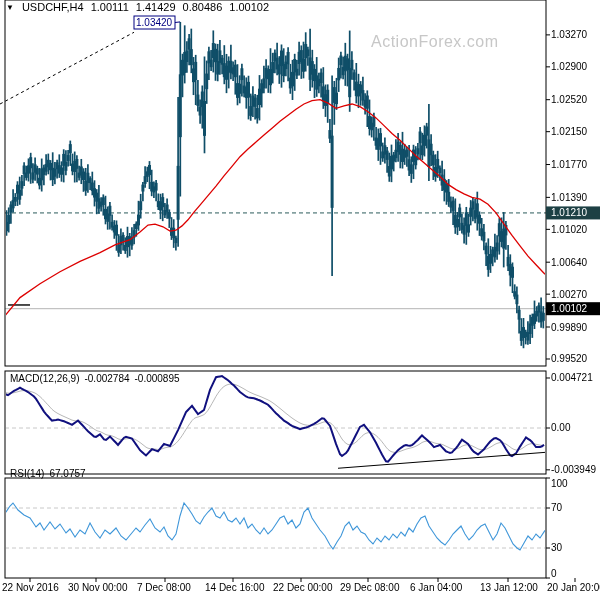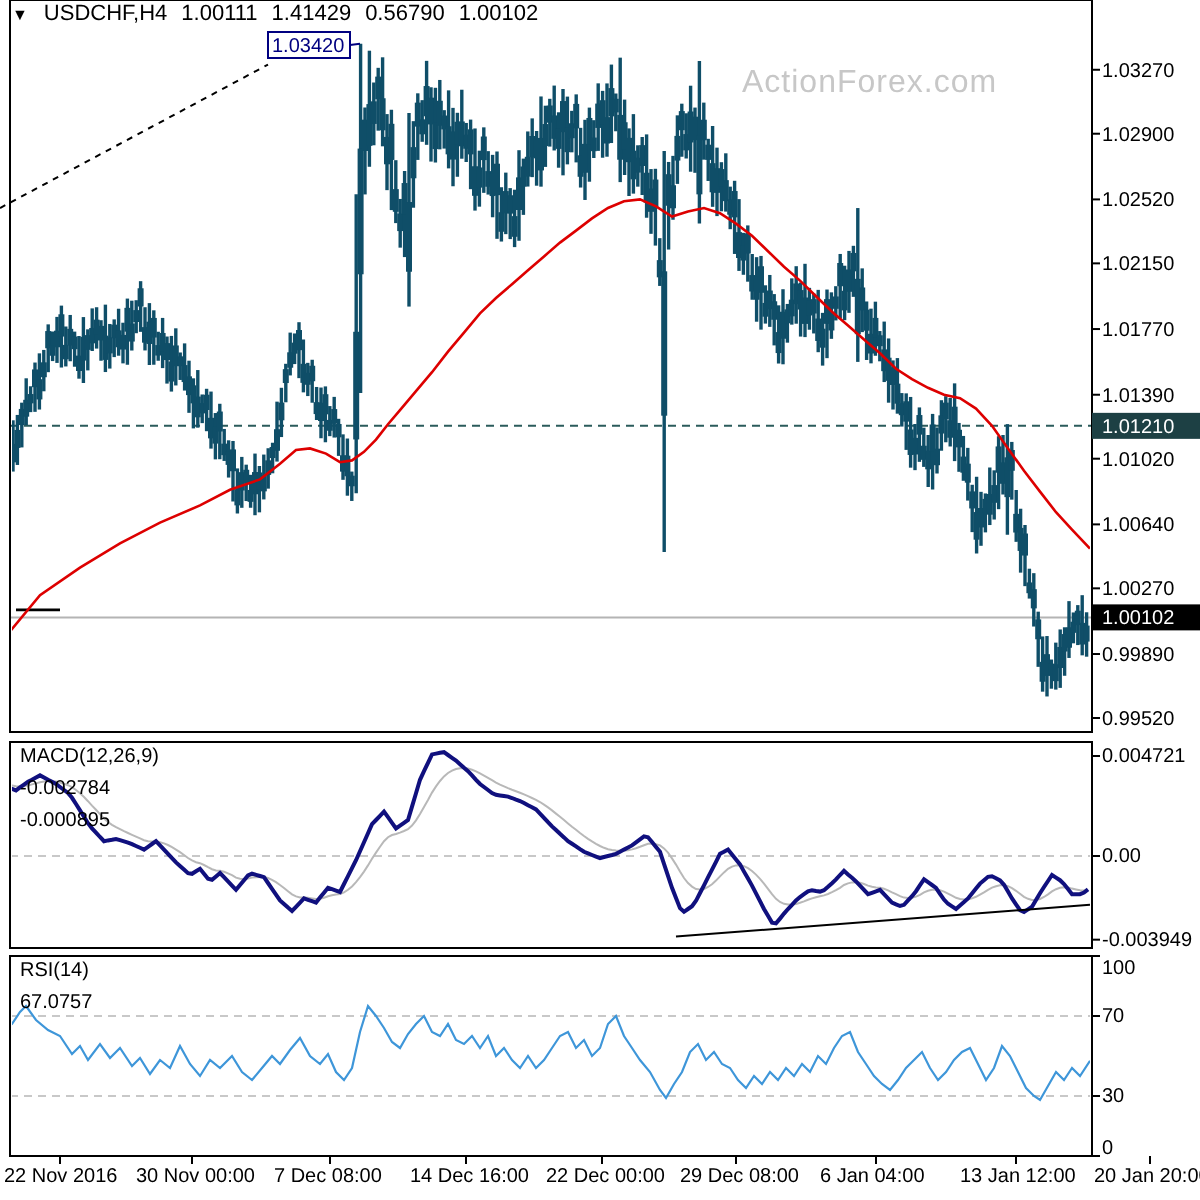--- a/index.html
+++ b/index.html
@@ -10,37 +10,37 @@
   #title-bar{
     position:absolute;top:1px;left:6px;display:flex;align-items:center;gap:7px;
     font-size:11px;color:#000;white-space:nowrap;z-index:3;
   }
   #title-bar .tri{font-size:8px;margin-right:1px;}
   #watermark{
     position:absolute;top:33px;left:371px;font-size:16px;color:#c7c7c7;
     letter-spacing:0.5px;z-index:1;
   }
   .pane-label{
-    position:absolute;left:10px;display:flex;gap:5px;font-size:10px;color:#000;z-index:3;white-space:nowrap;flex-direction:column;
+    position:absolute;left:10px;display:flex;gap:5px;font-size:10px;color:#000;z-index:3;white-space:nowrap;
   }
   #macd-label{top:373px;}
-  #rsi-label{top:480px;}
+  #rsi-label{top:468px;}
   #chart-svg{position:absolute;top:0;left:0;z-index:2;}
 </style>
 </head>
 <body>
 
 <div id="chart-root">
 
   <div id="title-bar">
     <span class="tri">▼</span>
     <span>USDCHF,H4</span>
     <span>1.00111</span>
     <span>1.41429</span>
-    <span>0.56790</span>
+    <span>0.80486</span>
     <span>1.00102</span>
   </div>
 
   <div id="watermark">ActionForex.com</div>
 
   <div id="macd-label" class="pane-label">
     <span>MACD(12,26,9)</span>
     <span>-0.002784</span>
     <span>-0.000895</span>
   </div>

